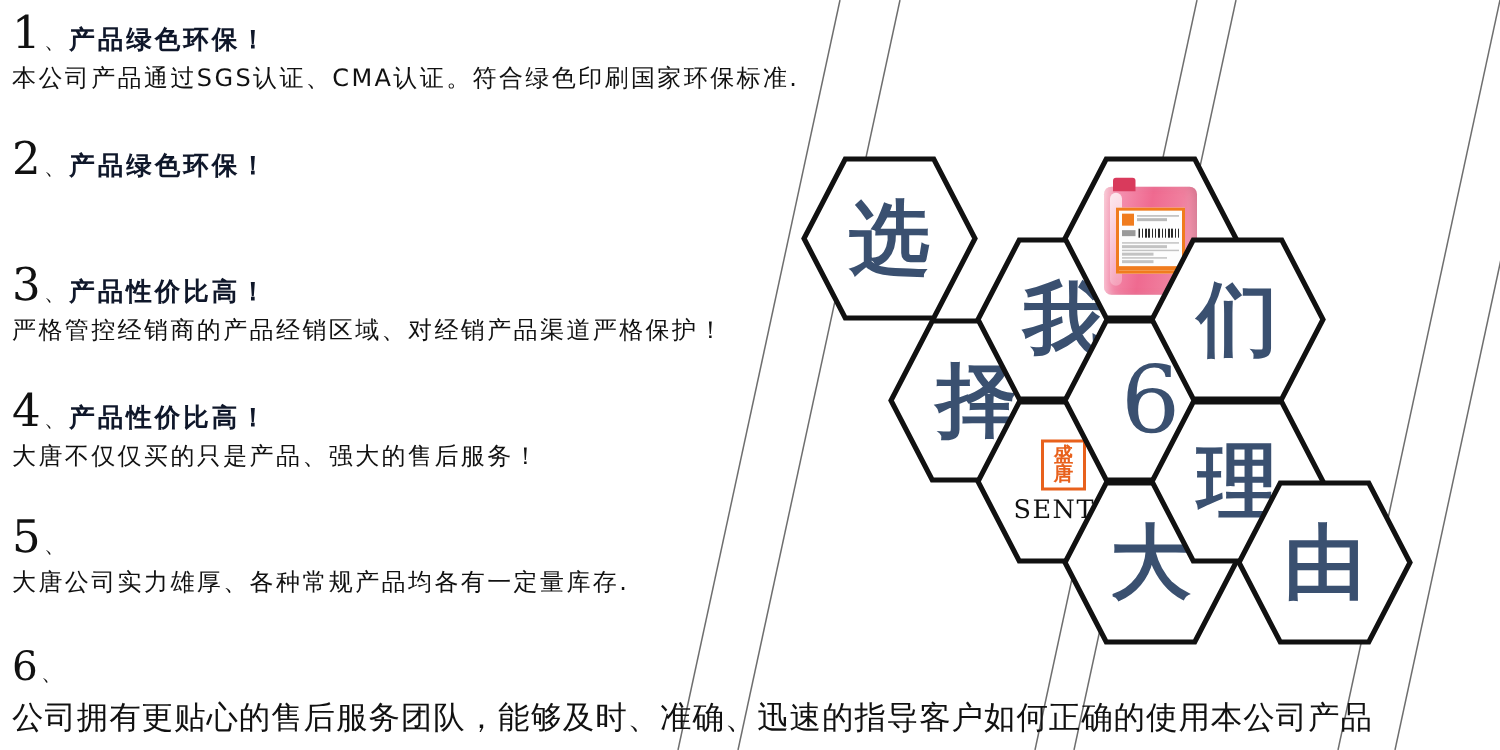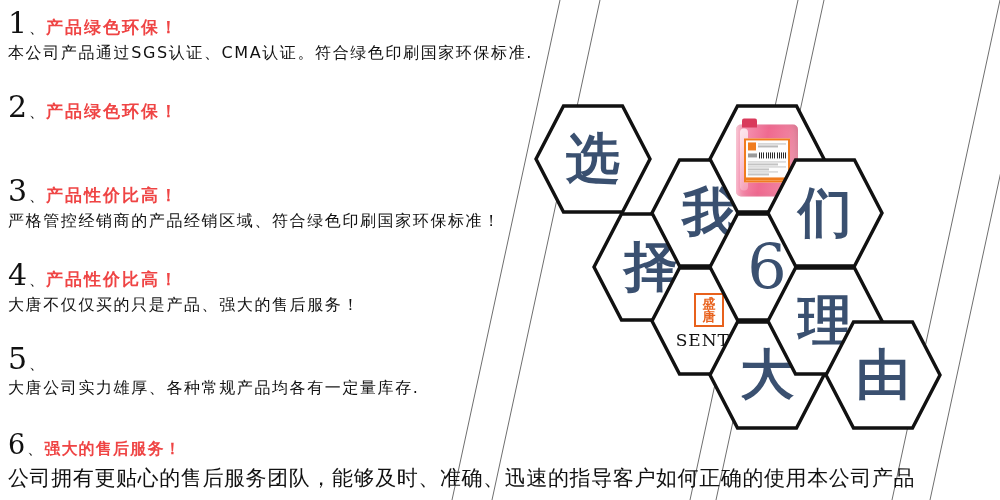--- a/index.html
+++ b/index.html
@@ -17,21 +17,21 @@
   #features{position:absolute;left:0;top:0;width:670px;height:500px;z-index:2;}
   .feature{position:absolute;left:8px;}
   .f-head{display:flex;align-items:baseline;white-space:nowrap;}
   .f-num{
     font-family:"DejaVu Serif","Liberation Serif",serif;
     font-size:30px;line-height:30px;color:#111;font-weight:400;
     letter-spacing:0;
   }
   .f-comma{font-size:15px;color:#111;margin:0 1px 0 2px;}
   .f-title{
-    font-size:17px;font-weight:700;color:#ef4444;letter-spacing:2.0px;
+    font-size:17px;font-weight:700;color:#0f172a;letter-spacing:2.0px;
     margin-left:1px;
   }
   .f-body{
     font-size:16px;font-weight:400;color:#111;letter-spacing:1.6px;
     white-space:nowrap;margin-top:4px;
   }
   .feature.f6 .f-body{letter-spacing:0.6px;font-size:21px;}
   .feature.f6 .f-title{letter-spacing:1.2px;font-size:16px;}
   .feature.f6 .f-num{font-size:27px;}
 
@@ -142,21 +142,21 @@
         <span class="f-title">产品绿色环保！</span>
       </div>
     </div>
 
     <div class="feature f3" style="top:176px;">
       <div class="f-head">
         <span class="f-num">3</span>
         <span class="f-comma">、</span>
         <span class="f-title">产品性价比高！</span>
       </div>
-      <div class="f-body">严格管控经销商的产品经销区域、符合绿色印刷国家环保标准！</div>
+      <div class="f-body">严格管控经销商的产品经销区域、对经销产品渠道严格保护！</div>
     </div>
 
     <div class="feature f4" style="top:260px;">
       <div class="f-head">
         <span class="f-num">4</span>
         <span class="f-comma">、</span>
         <span class="f-title">产品性价比高！</span>
       </div>
       <div class="f-body">大唐不仅仅买的只是产品、强大的售后服务！</div>
     </div>
@@ -166,21 +166,20 @@
         <span class="f-num">5</span>
         <span class="f-comma">、</span>
       </div>
       <div class="f-body">大唐公司实力雄厚、各种常规产品均各有一定量库存.</div>
     </div>
 
     <div class="feature f6" style="top:430px;">
       <div class="f-head">
         <span class="f-num">6</span>
         <span class="f-comma">、</span>
-        <span class="f-title">强大的售后服务！</span>
       </div>
       <div class="f-body">公司拥有更贴心的售后服务团队，能够及时、准确、迅速的指导客户如何正确的使用本公司产品</div>
     </div>
 
   </div>
 
   <div id="honeycomb">
 
     <div class="hexwrap" style="left:534px;top:104px;width:118px;height:110px;">
       <svg class="hex-svg" width="118" height="110" viewBox="0 0 118 110">

